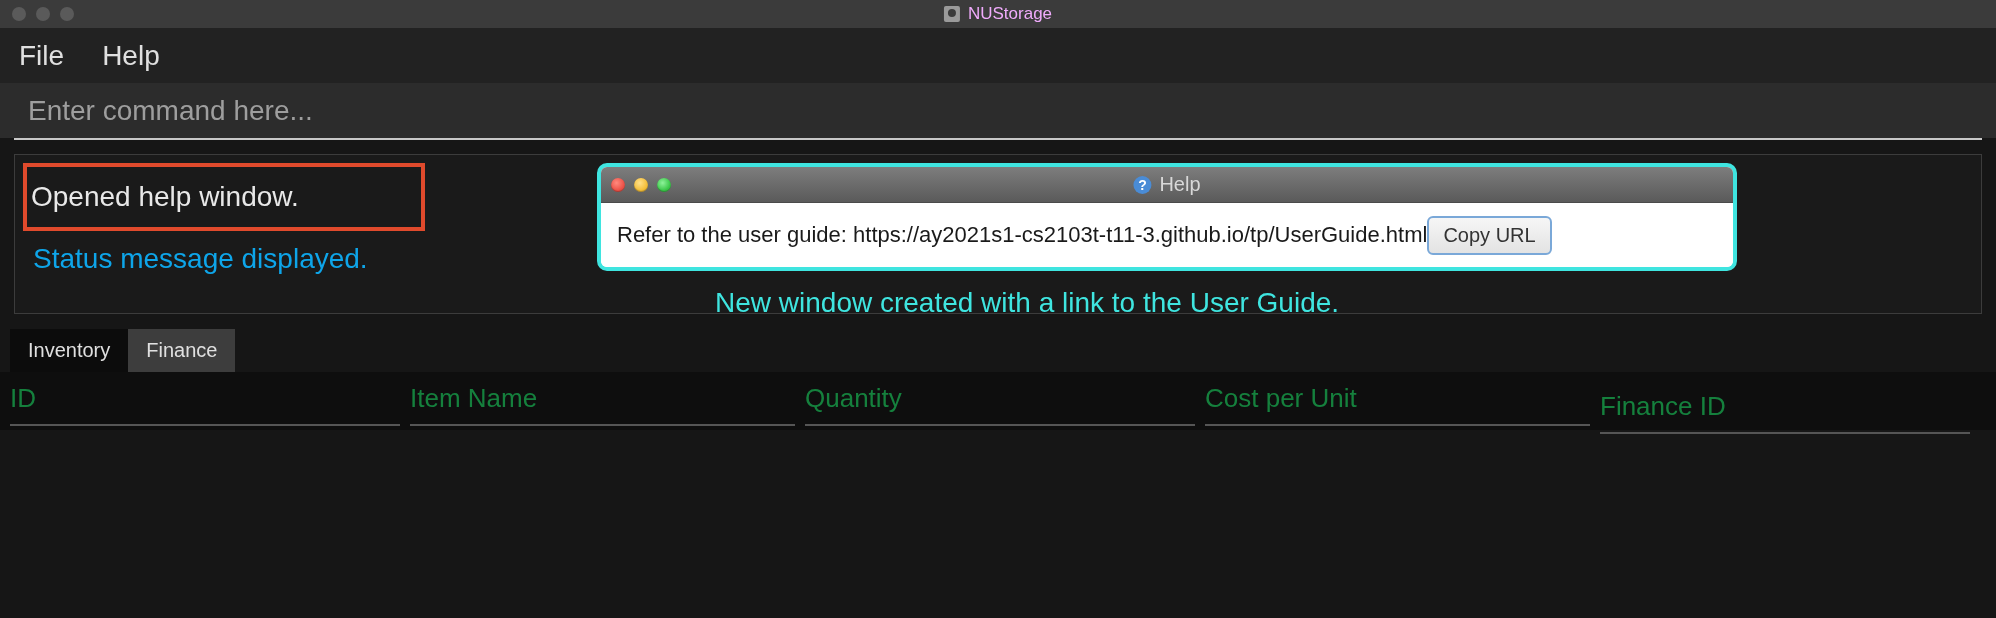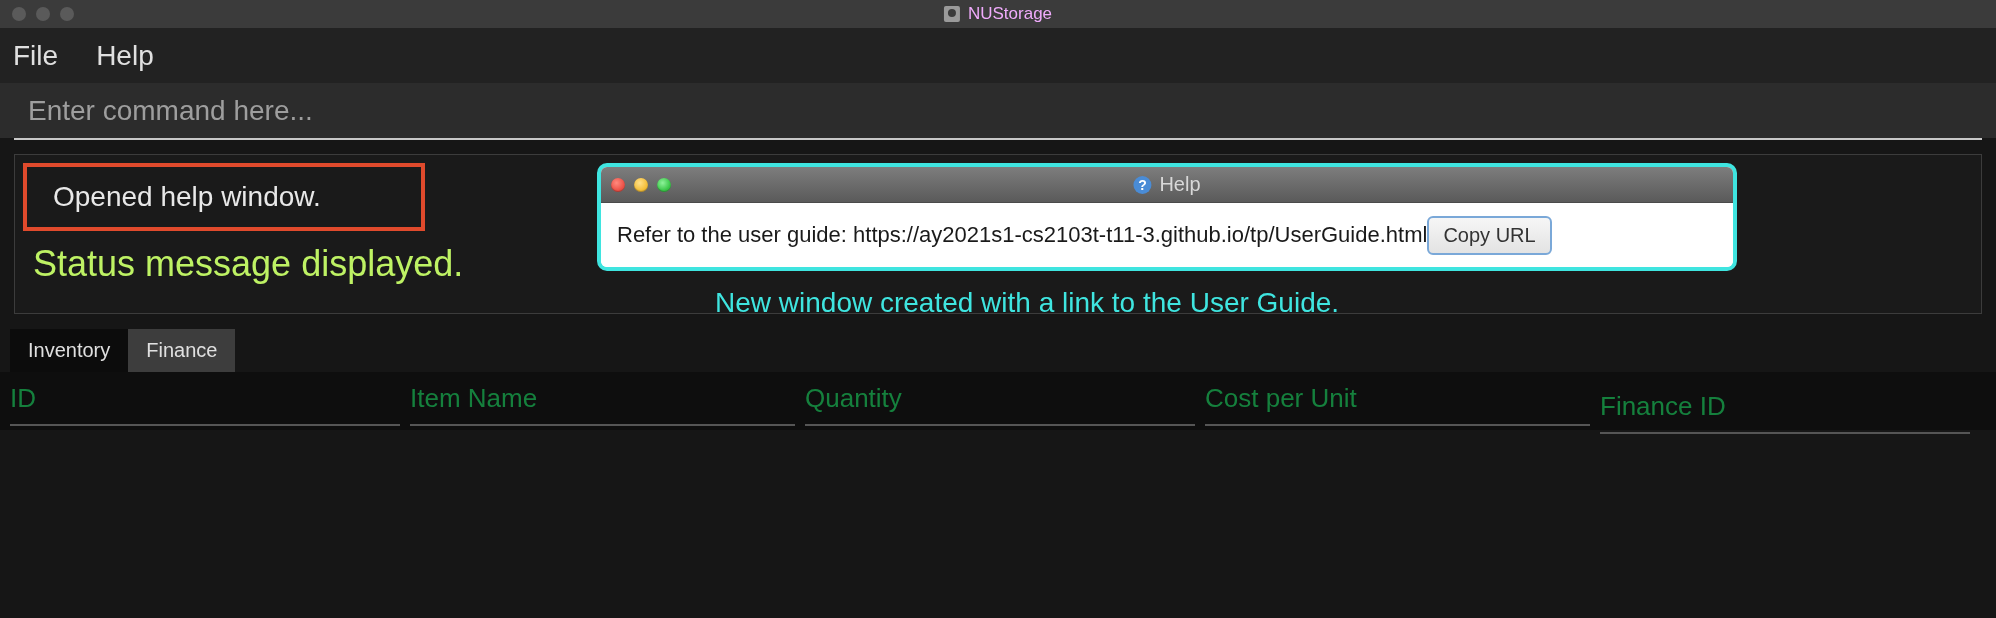--- a/index.html
+++ b/index.html
@@ -7,34 +7,34 @@
 
     
     .titlebar { background: #3b3b3b; height: 28px; display: flex; align-items: center; position: relative; }
     .traffic-dots { display: flex; gap: 10px; padding-left: 12px; }
     .dot { width: 14px; height: 14px; border-radius: 50%; background: #5a5a5a; }
     .title-center { position: absolute; left: 50%; transform: translateX(-50%); display: flex; align-items: center; gap: 8px; font-size: 17px; color: #f0abfc; }
     .title-icon { width: 16px; height: 16px; background: #9a9a9a; display: inline-block; border-radius: 2px; position: relative; }
     .title-icon::before { content: ""; position: absolute; top: 3px; left: 4px; width: 8px; height: 8px; border-radius: 50%; background: #3b3b3b; }
 
     
-    .menubar { background: #222; height: 55px; display: flex; align-items: center; padding-left: 13px; gap: 38px; }
+    .menubar { background: #222; height: 55px; display: flex; align-items: center; padding-left: 19px; gap: 38px; }
     .menu-item { font-size: 28px; color: #e0e0e0; }
 
     
     .command-row { background: #2c2c2c; height: 55px; display: flex; align-items: center; padding: 0 28px; }
     .command-input { background: transparent; border: none; outline: none; font-size: 28px; color: #fca5a5; width: 100%; }
     .command-input::placeholder { color: #9e9e9e; }
     .command-underline { height: 2px; background: #c8c8c8; margin: 0 14px; }
 
     
     .status-area { position: relative; background: #1a1a1a; border: 1px solid #3c3c3c; margin: 14px; height: 160px; }
-    .status-box { position: absolute; top: 8px; left: 8px; border: 4px solid #e04a2c; width: 402px; height: 68px; display: flex; align-items: center; padding-left: 26px; }
+    .status-box { position: absolute; top: 8px; left: 8px; border: 4px solid #e04a2c; width: 402px; height: 68px; display: flex; align-items: center; padding-left: 4px; }
     .status-box span { font-size: 28px; color: #e8e8e8; }
-    .annot-red { position: absolute; top: 88px; left: 18px; color: #bef264; font-size: 36px; }
+    .annot-red { position: absolute; top: 88px; left: 18px; color: #0ea5e9; font-size: 28px; }
 
     
     .help-popup { position: absolute; top: 8px; left: 582px; width: 1140px; border: 4px solid #3fe5e0; background: #fff; border-radius: 10px; overflow: hidden; }
     .help-title { height: 36px; display: flex; align-items: center; position: relative;
       background: linear-gradient(#7d7d7d, #5a5a5a); border-bottom: 1px solid #4a4a4a; padding: 0 10px; }
     .help-dots { display: flex; gap: 9px; }
     .hd { width: 14px; height: 14px; border-radius: 50%; box-shadow: inset 0 -1px 1px rgba(0,0,0,.3); }
     .hd.red { background: radial-gradient(circle at 40% 35%, #ff8a7e 0, #ed5248 60%); }
     .hd.yel { background: radial-gradient(circle at 40% 35%, #ffe08a 0, #f4bf3a 60%); }
     .hd.grn { background: radial-gradient(circle at 40% 35%, #8ef29a 0, #3cc84a 60%); }

